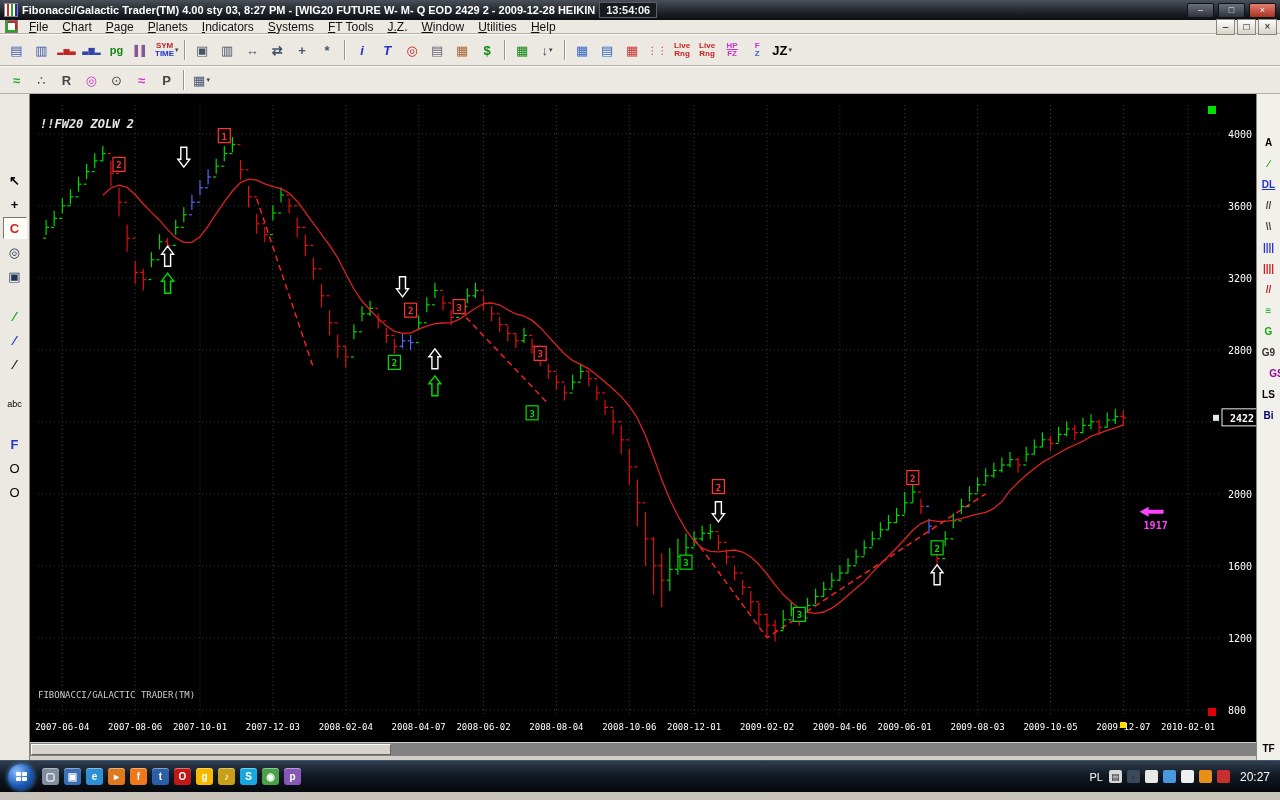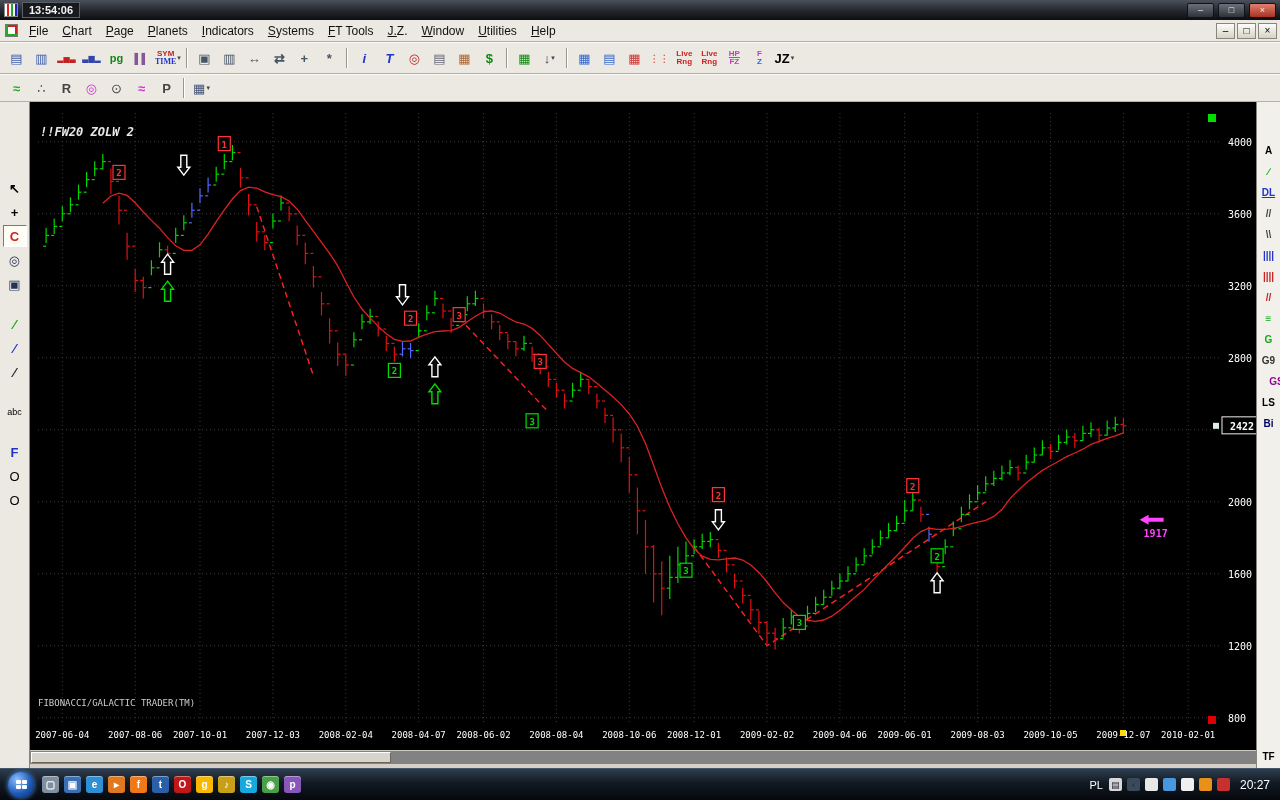--- a/index.html
+++ b/index.html
@@ -13,21 +13,21 @@
     background:linear-gradient(90deg,#fff 0 2px,#d22 2px 4px,#fff 4px 6px,#2a2 6px 8px,#fff 8px 10px,#22c 10px 12px,#fff 12px); }
   .title-text { color:#fff; font-size:11px; font-weight:bold; white-space:nowrap; overflow:hidden; }
   .title-clock { color:#f2f2f2; background:#17191e; border:1px solid #5a5f68; font-size:11px;
     font-weight:bold; padding:0 6px; line-height:14px; flex:none; }
   .spacer { flex:1; }
   .wbtn { width:27px; height:15px; font-size:9px; line-height:12px; color:#eee; text-align:center;
     background:linear-gradient(#6a707b,#2e323a); border:1px solid #101216; border-radius:2px; }
   .wbtn.close { background:linear-gradient(#e08070,#a83222); }
 
   
-  #menubar { height:22px; background:#ece9e2; display:flex; align-items:center; padding:0 3px;
+  #menubar { height:14px; background:#ece9e2; display:flex; align-items:center; padding:0 3px;
     border-bottom:1px solid #b4b0a6; }
   .mdi-icon { width:13px; height:13px; margin:0 4px 0 2px; border:1px solid #777; background:
     linear-gradient(0deg,#2a2 0 3px,#fff 3px) , #fff; background:#fff;
     box-shadow:inset 2px -2px 0 #2a2, inset -2px 2px 0 #c22; }
   .menu-item { font-size:12px; padding:2px 7px; color:#111; display:inline-block; }
   .menu-item::first-letter { text-decoration:underline; }
   .mdibtn { width:19px; height:16px; font-size:10px; line-height:13px; text-align:center;
     background:linear-gradient(#fdfdfb,#d6d2c8); border:1px solid #8a867c; margin-left:2px; }
 
   
@@ -85,20 +85,21 @@
     justify-content:center; font-size:9px; color:#223; }
   #tray-clock { font-size:12px; margin:0 2px 0 4px; }
 </style>
 </head>
 <body>
 
 <div id="screen">
 
   <div id="titlebar">
     <span class="app-icon"></span>
+    <span class="title-text">Fibonacci/Galactic Trader(TM) 4.00 sty 03,  8:27 PM - [WIG20 FUTURE W- M- Q EOD  2429    2 - 2009-12-28 HEIKIN</span>
     <span class="title-clock">13:54:06</span>
     <span class="spacer"></span>
     <span class="wbtn">–</span>
     <span class="wbtn">□</span>
     <span class="wbtn close">×</span>
   </div>
 
   <div id="menubar">
     <span class="mdi-icon"></span>
     <div id="menu-items"><span class="menu-item">File</span><span class="menu-item">Chart</span><span class="menu-item">Page</span><span class="menu-item">Planets</span><span class="menu-item">Indicators</span><span class="menu-item">Systems</span><span class="menu-item">FT Tools</span><span class="menu-item">J.Z.</span><span class="menu-item">Window</span><span class="menu-item">Utilities</span><span class="menu-item">Help</span></div>
@@ -123,21 +124,21 @@
       </div>
       <div class="tb-btn">
         <span class="glyph" style="color: rgb(17, 136, 17); font-size: 11px; font-weight: bold;">pg</span>
       </div>
       <div class="tb-btn">
         <span class="glyph" style="color: rgb(136, 85, 153); font-size: 10px;">▌▌</span>
       </div>
       <div class="tb-btn">
         <span class="stack">
           <span style="color: rgb(194, 34, 34); text-align: center;">SYM</span>
-          <span style="color: rgb(34, 51, 204); font-family: Liberation Serif, serif;">TIME</span>
+          <span style="color: rgb(34, 51, 204);">TIME</span>
         </span>
         <span class="dd">▾</span>
       </div>
       <div class="tb-sep"></div>
       <div class="tb-btn">
         <span class="glyph" style="color: rgb(68, 85, 102);">▣</span>
       </div>
       <div class="tb-btn">
         <span class="glyph" style="color: rgb(68, 85, 102);">▥</span>
       </div>

